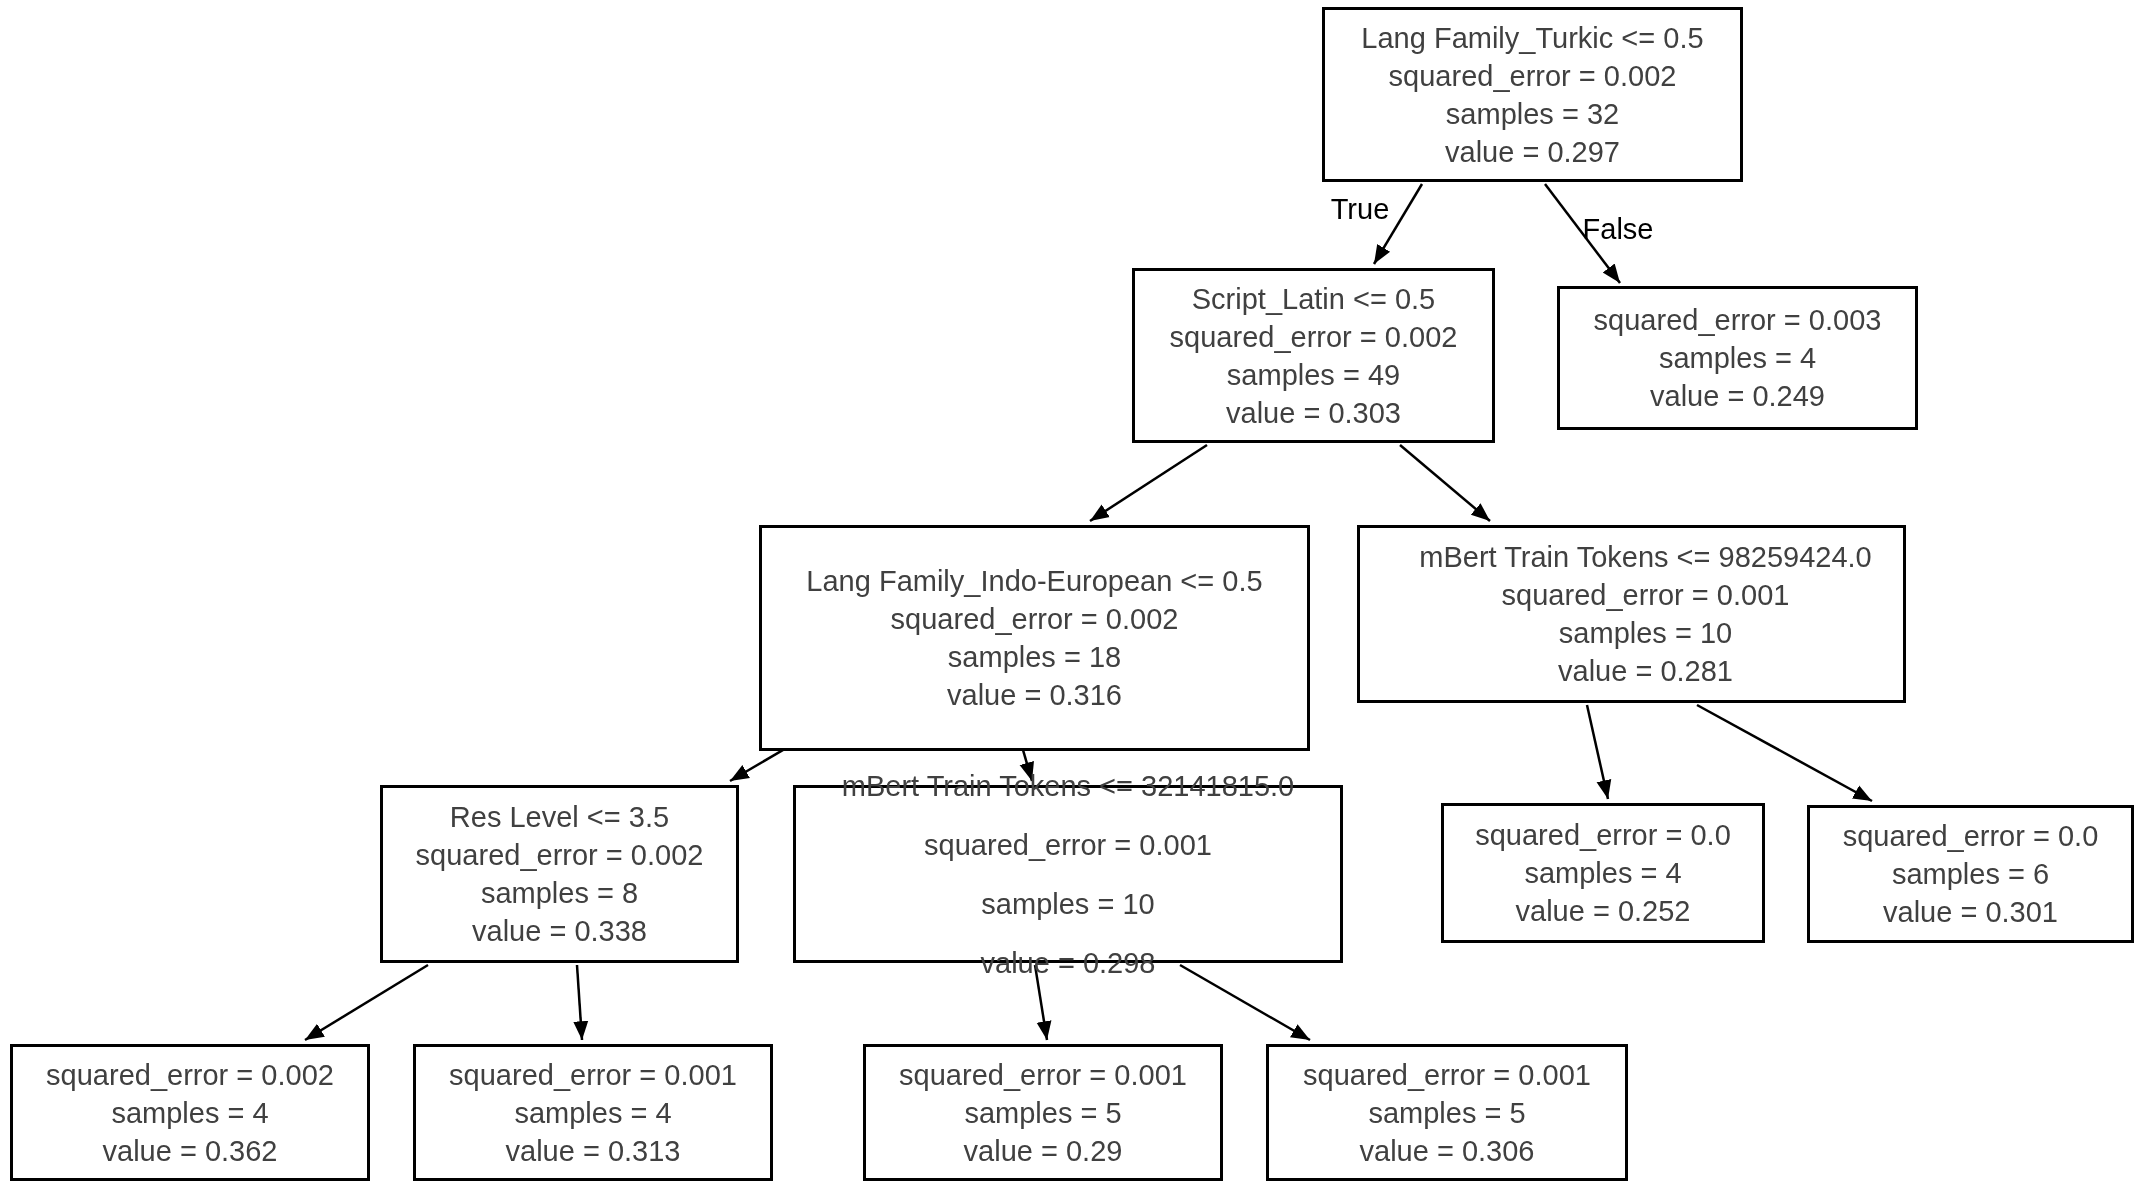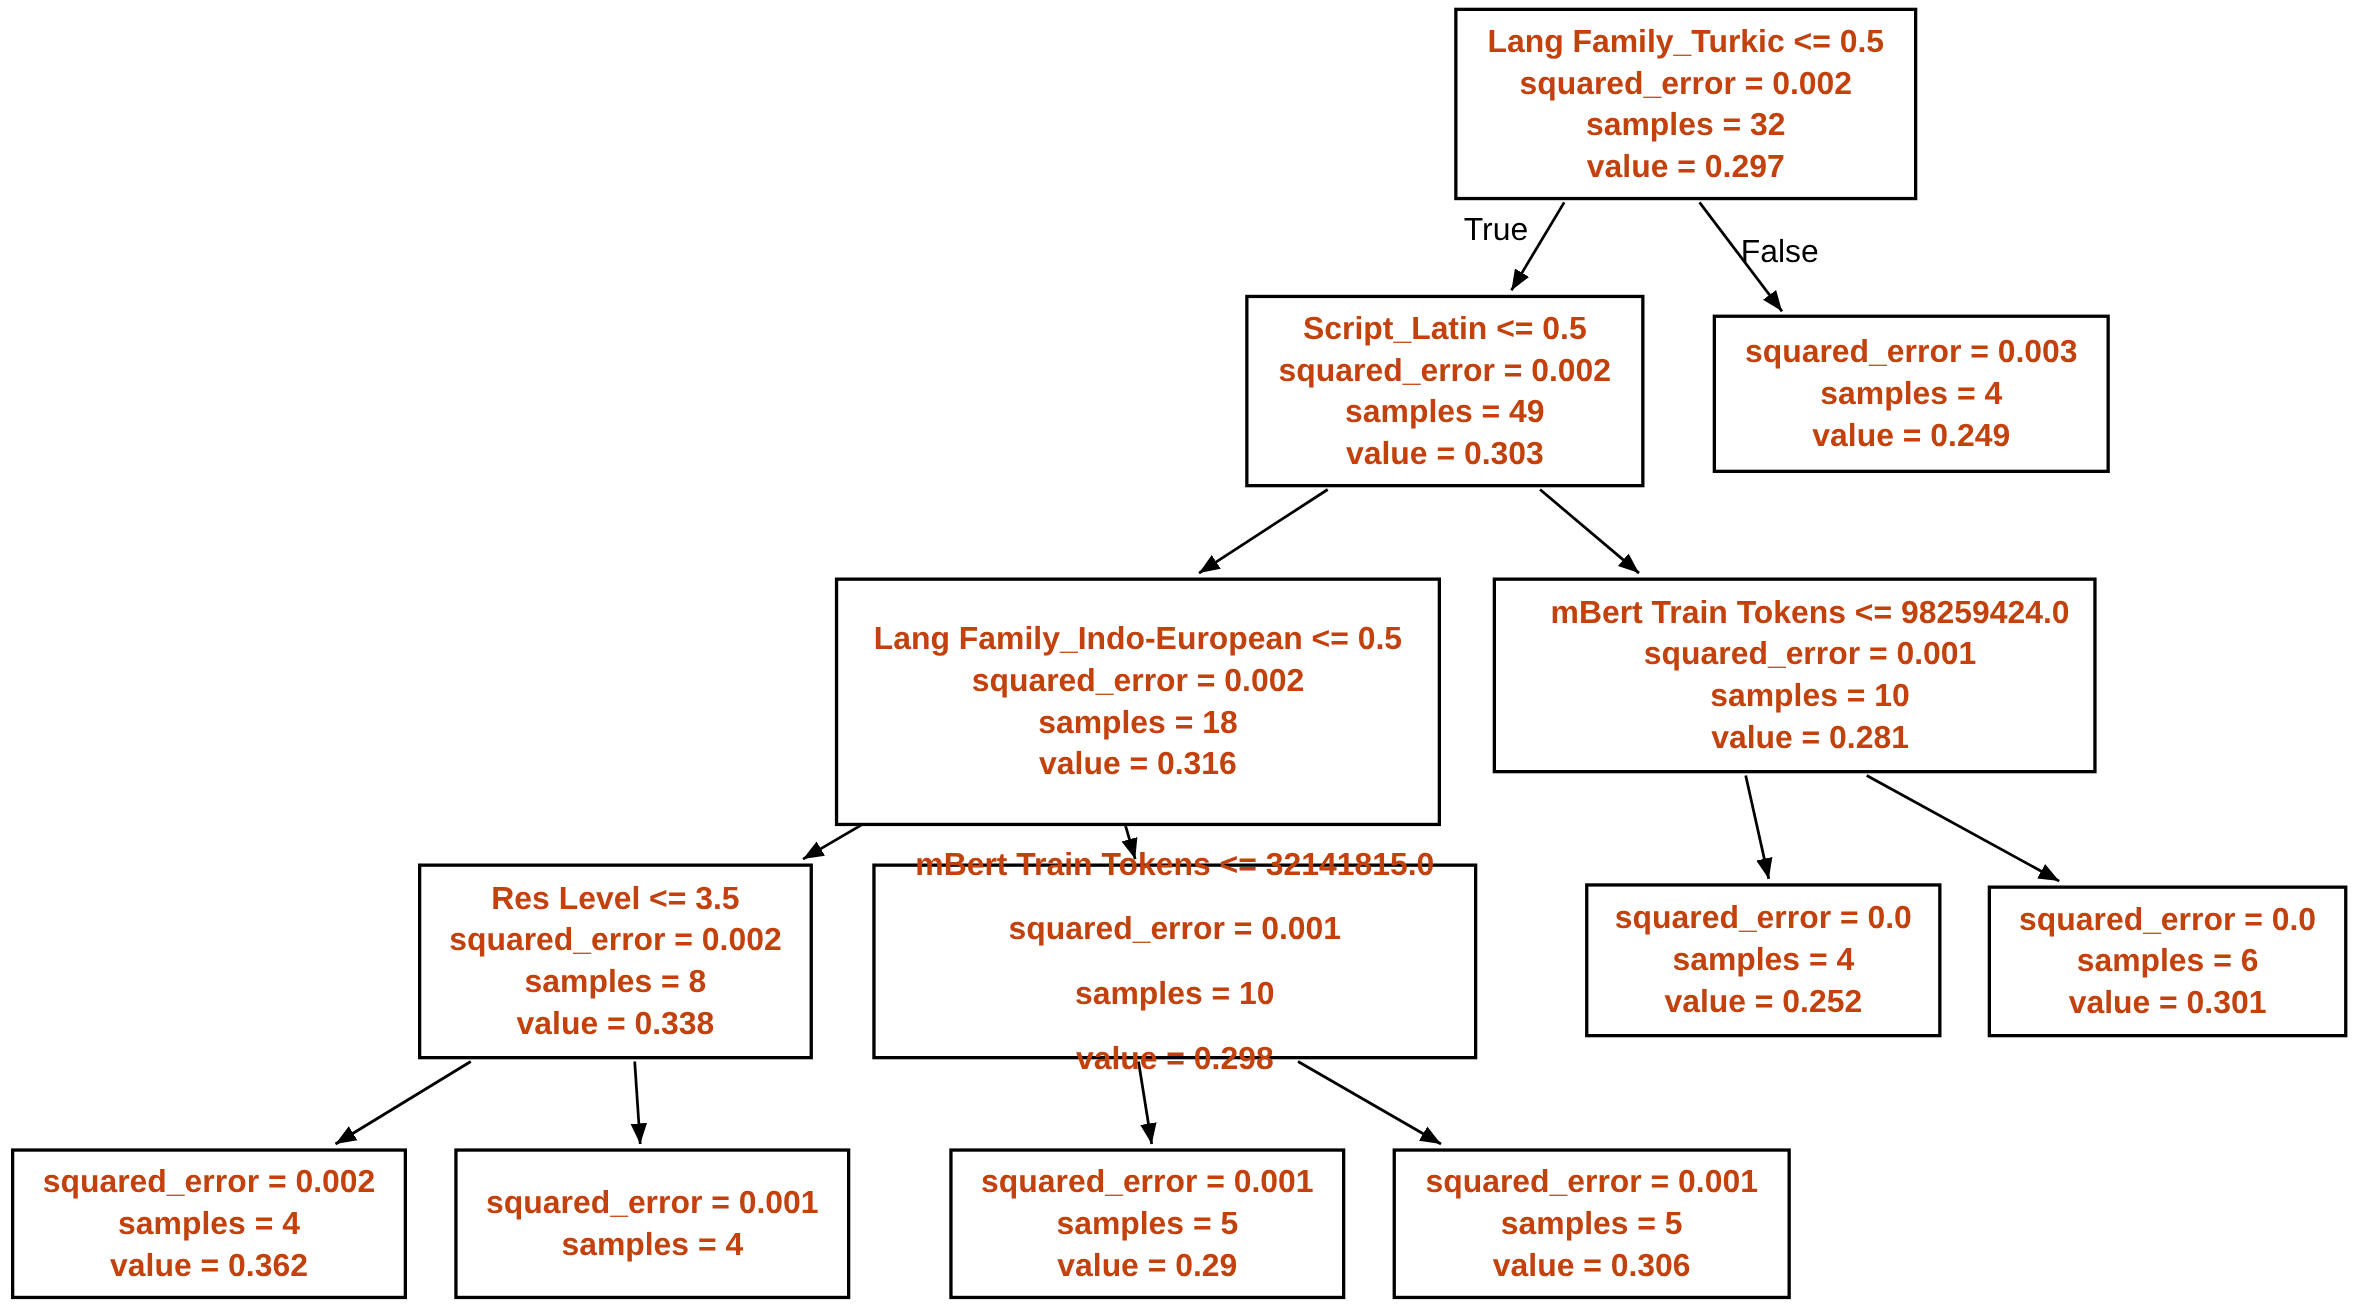--- a/index.html
+++ b/index.html
@@ -19,29 +19,28 @@
     position: absolute;
     left: 0;
     top: 0;
     pointer-events: none;
   }
   .node {
     position: absolute;
     box-sizing: border-box;
     background: #ffffff;
     border: 3px solid #000000;
-    color: #c2410c;
+    color: #404040;
     font-size: 29px;
     line-height: 38px;
     text-align: center;
     display: flex;
     flex-direction: column;
     justify-content: center;
     white-space: nowrap;
-    font-weight: bold;
   }
   .edge-label {
     position: absolute;
     transform: translate(-50%, -50%);
     color: #000000;
     font-size: 29px;
     line-height: 30px;
     white-space: nowrap;
   }
 </style>
@@ -135,20 +134,21 @@
 
   <div class="node" style="left:10px; top:1044px; width:360px; height:137px;">
     <div>squared_error = 0.002</div>
     <div>samples = 4</div>
     <div>value = 0.362</div>
   </div>
 
   <div class="node" style="left:413px; top:1044px; width:360px; height:137px;">
     <div>squared_error = 0.001</div>
     <div>samples = 4</div>
+    <div>value = 0.313</div>
   </div>
 
   <div class="node" style="left:863px; top:1044px; width:360px; height:137px;">
     <div>squared_error = 0.001</div>
     <div>samples = 5</div>
     <div>value = 0.29</div>
   </div>
 
   <div class="node" style="left:1266px; top:1044px; width:362px; height:137px;">
     <div>squared_error = 0.001</div>

